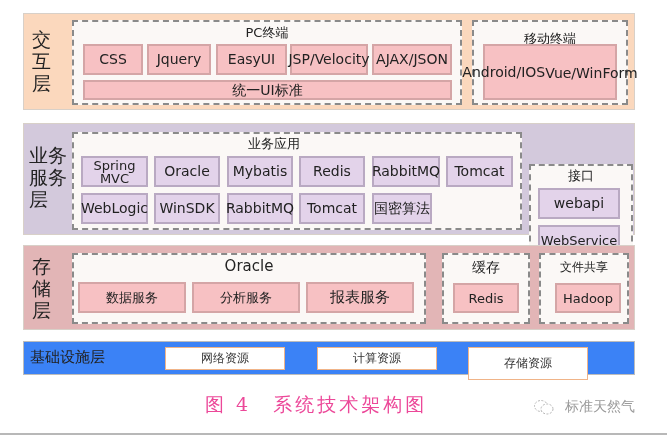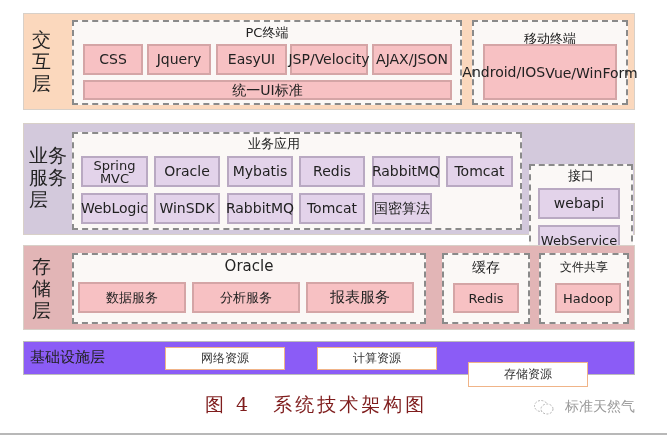--- a/index.html
+++ b/index.html
@@ -9,21 +9,21 @@
   .layer { position: absolute; border: 1px solid #d8d0c8; }
   .layer-label { position: absolute; font-size: 19px; line-height: 22px; color: #222; text-align: left; }
   .dash { position: absolute; border: 2px dashed #8a8a8a; background: #fbf8f6; }
   .group-title { position: absolute; left: 0; right: 0; text-align: center; font-size: 13px; color: #222; }
   .box { position: absolute; display: flex; align-items: center; justify-content: center; text-align: center;
          font-size: 14px; line-height: 15px; color: #222; border: 2px solid #6d28d9; }
   .pink { background: #f7c1c3; border-color: #d4a5a6; }
   .lav  { background: #e3d3ea; border-color: #b9a9c2; }
   .infra-box { position: absolute; background: #fff; border: 1px solid #f0b488; display: flex; align-items: center;
                justify-content: center; font-size: 12px; color: #333; }
-  .caption { position: absolute; font-family: "DejaVu Serif", "Liberation Serif", serif; font-size: 19px; color: #7f1d1d; letter-spacing: 3px; }
+  .caption { position: absolute; font-family: "DejaVu Serif", "Liberation Serif", serif; font-size: 19px; color: #ec4899; letter-spacing: 3px; }
   .watermark { position: absolute; font-size: 14px; color: #9a9a9a; }
 </style>
 </head>
 <body>
 
 <div class="layer" style="left:23px; top:13px; width:612px; height:97px; background:#fbd8bd;">
   <div class="layer-label" style="left:8px; top:14px; width:22px;">
     <div>交</div>
     <div>互</div>
     <div>层</div>
@@ -96,25 +96,25 @@
     <div class="group-title" style="top:4px; font-size:14px;">缓存</div>
     <div class="box pink" style="left:9px; top:28px; width:66px; height:30px; font-size:13px;">Redis</div>
   </div>
 
   <div class="dash" style="left:515px; top:7px; width:90px; height:71px;">
     <div class="group-title" style="top:4px; font-size:12px;">文件共享</div>
     <div class="box pink" style="left:14px; top:28px; width:66px; height:30px; font-size:13px;">Hadoop</div>
   </div>
 </div>
 
-<div class="layer" style="left:23px; top:341px; width:612px; height:34px; background:#8b5cf6; border-color:#bcbcbc;">
+<div class="layer" style="left:23px; top:341px; width:612px; height:34px; background:#3b82f6; border-color:#bcbcbc;">
   <div class="abs" style="left:6px; top:6px; font-size:15px; color:#222;">基础设施层</div>
   <div class="infra-box" style="left:141px; top:5px; width:120px; height:23px;">网络资源</div>
   <div class="infra-box" style="left:293px; top:5px; width:120px; height:23px;">计算资源</div>
-  <div class="infra-box" style="left:444px; top:20px; width:120px; height:25px;">存储资源</div>
+  <div class="infra-box" style="left:444px; top:5px; width:120px; height:33px;">存储资源</div>
 </div>
 
 <div class="caption" style="left:205px; top:392px;">图 4　系统技术架构图</div>
 
 <div class="abs" style="left:533px; top:398px; width:22px; height:18px;">
   <svg width="22" height="18" viewBox="0 0 22 18">
     <ellipse cx="8" cy="8" rx="6.5" ry="5.5" fill="none" stroke="#b5b5b5" stroke-width="1" stroke-dasharray="2 1.5"></ellipse>
     <ellipse cx="14" cy="11" rx="6" ry="5" fill="#fff" stroke="#b5b5b5" stroke-width="1" stroke-dasharray="2 1.5"></ellipse>
   </svg>
 </div>

